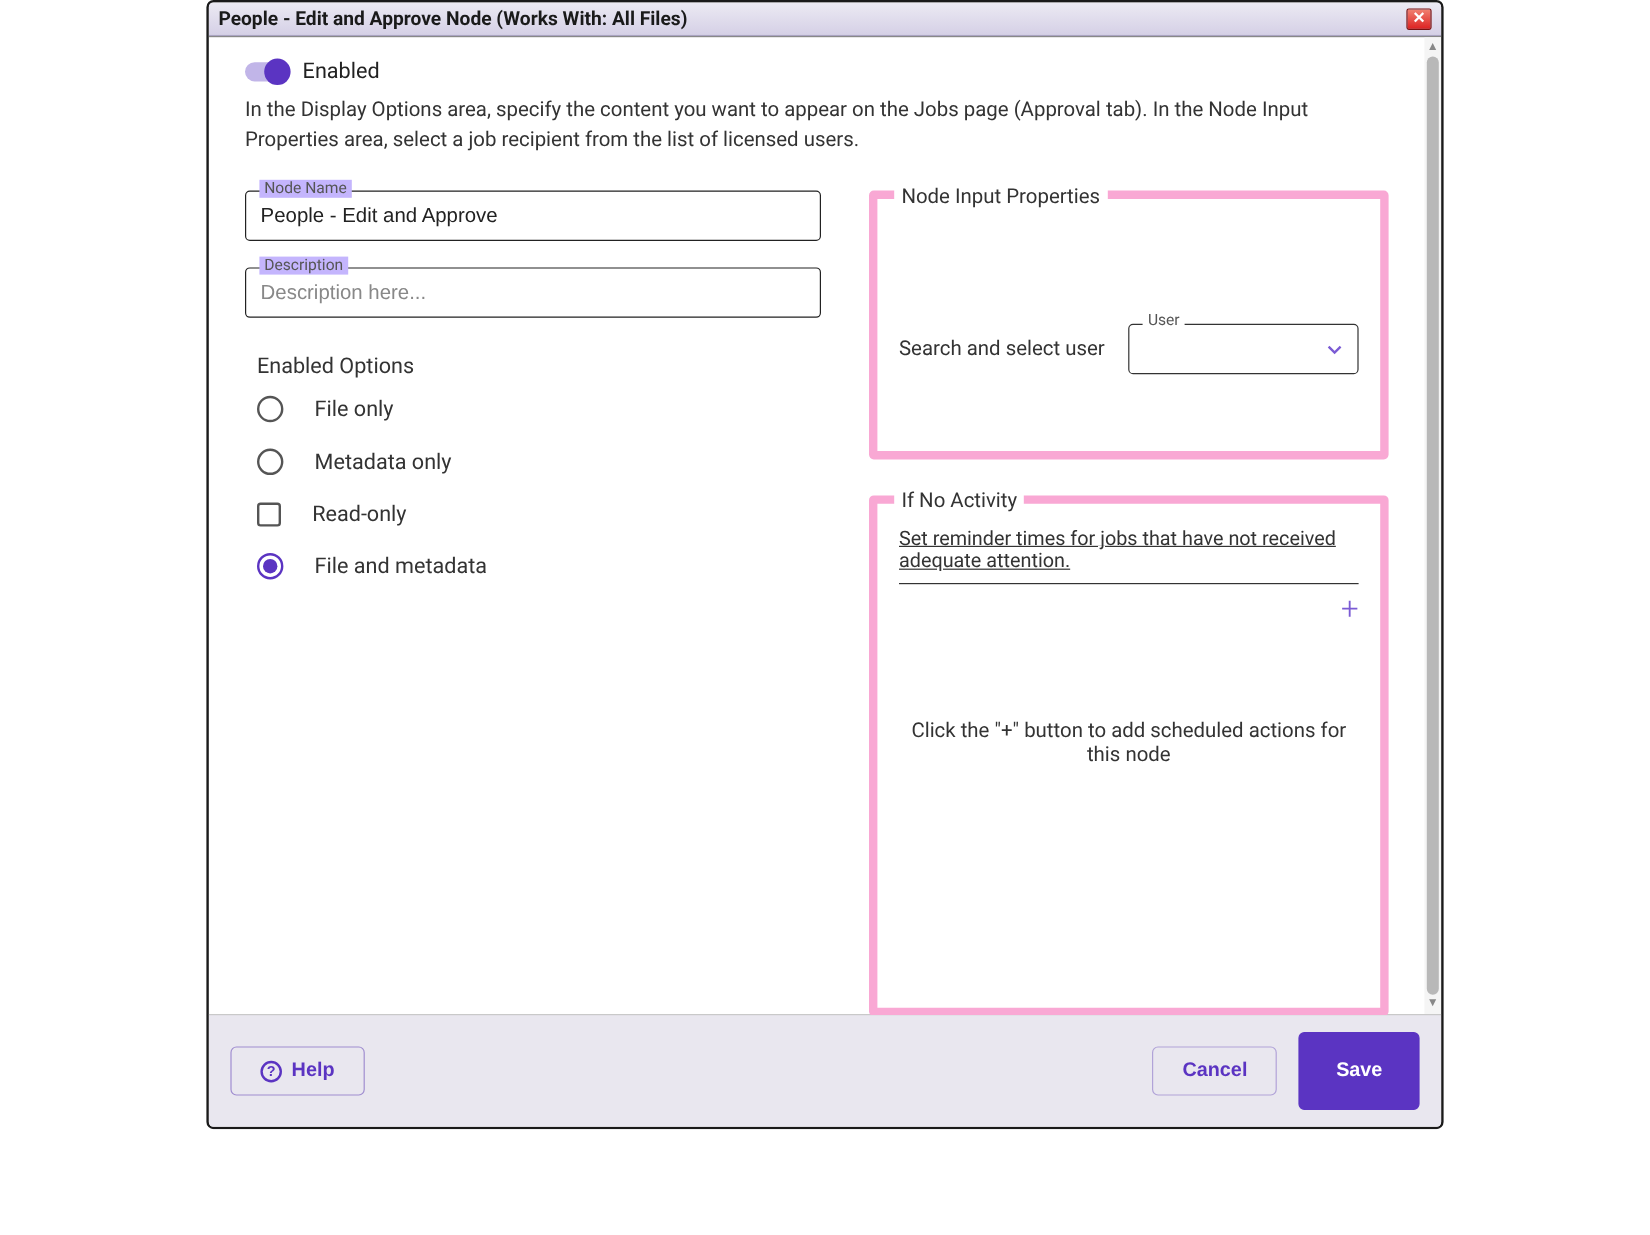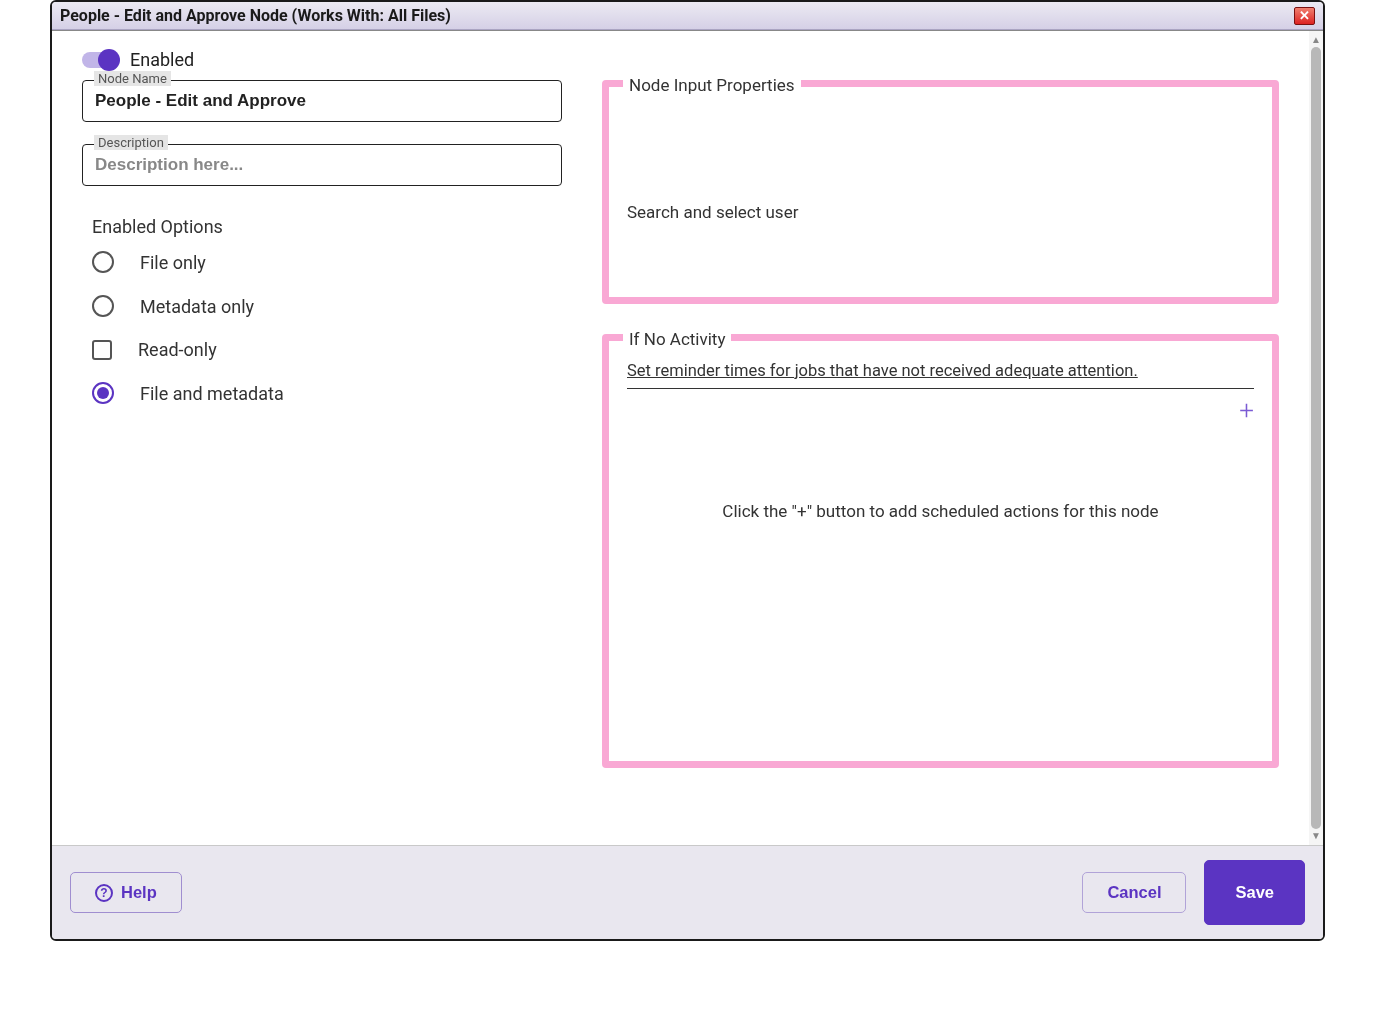--- a/index.html
+++ b/index.html
@@ -3,21 +3,21 @@
 <meta charset="utf-8">
 <style>
   * { box-sizing: border-box; }
   body {
     margin: 0;
     font-family: -apple-system, BlinkMacSystemFont, "Segoe UI", Roboto, Arial, sans-serif;
     background: #fff;
     color: #333;
   }
   .window {
-    width: 1275px;
+    width: 1031px;
     height: 941px;
     margin: 0 auto;
     border: 2px solid #1a1a1a;
     border-radius: 6px;
     display: flex;
     flex-direction: column;
     overflow: hidden;
     position: relative;
     background: #fff;
   }
@@ -129,34 +129,33 @@
 
   
   .field {
     position: relative;
     margin-bottom: 22px;
   }
   .field-label {
     position: absolute;
     top: -9px;
     left: 12px;
-    background: #e5e5e5;
+    background: #c4b5fd;
     padding: 0 4px;
     font-size: 13px;
     color: #555;
   }
   .field-input {
     width: 100%;
     border: 1px solid #222;
     border-radius: 4px;
     padding: 10px 12px;
     font-size: 17px;
     color: #222;
     background: #fff;
-    font-weight: bold;
   }
   .field-input::placeholder { color: #888; }
 
   .section-heading {
     font-size: 18px;
     color: #333;
     margin: 30px 0 14px 10px;
   }
 
   
@@ -326,20 +325,21 @@
   </div>
 
   <div class="body-wrap">
     <div class="content">
 
       <div class="toggle-row">
         <div class="toggle"></div>
         <span class="toggle-label">Enabled</span>
       </div>
 
+      <div class="intro">In the Display Options area, specify the content you want to appear on the Jobs page (Approval tab). In the Node Input Properties area, select a job recipient from the list of licensed users.</div>
 
       <div class="columns">
 
         <div class="left-col">
 
           <div class="field">
             <span class="field-label">Node Name</span>
             <input class="field-input" value="People - Edit and Approve" style="">
           </div>
 
@@ -369,20 +369,29 @@
             </div>
           </div>
         </div>
 
         <div class="right-col">
 
           <div class="fieldset">
             <span class="fieldset-legend">Node Input Properties</span>
             <div class="node-input-body">
               <span class="inline-label">Search and select user</span>
+              <div class="user-select-wrap">
+                <span class="user-select-label">User</span>
+                <div class="user-select"></div>
+                <span class="chevron">
+                  <svg width="12" height="8" viewBox="0 0 12 8">
+                      <path d="M1 1 L6 6 L11 1" stroke="#7b5bd4" stroke-width="2" fill="none"></path>
+                    </svg>
+                </span>
+              </div>
             </div>
           </div>
 
           <div class="fieldset">
             <span class="fieldset-legend">If No Activity</span>
             <div class="activity-body">
               <div class="activity-text">Set reminder times for jobs that have not received adequate attention.</div>
               <hr class="activity-hr">
               <div class="add-btn">
                 <span class="plus">+</span>

